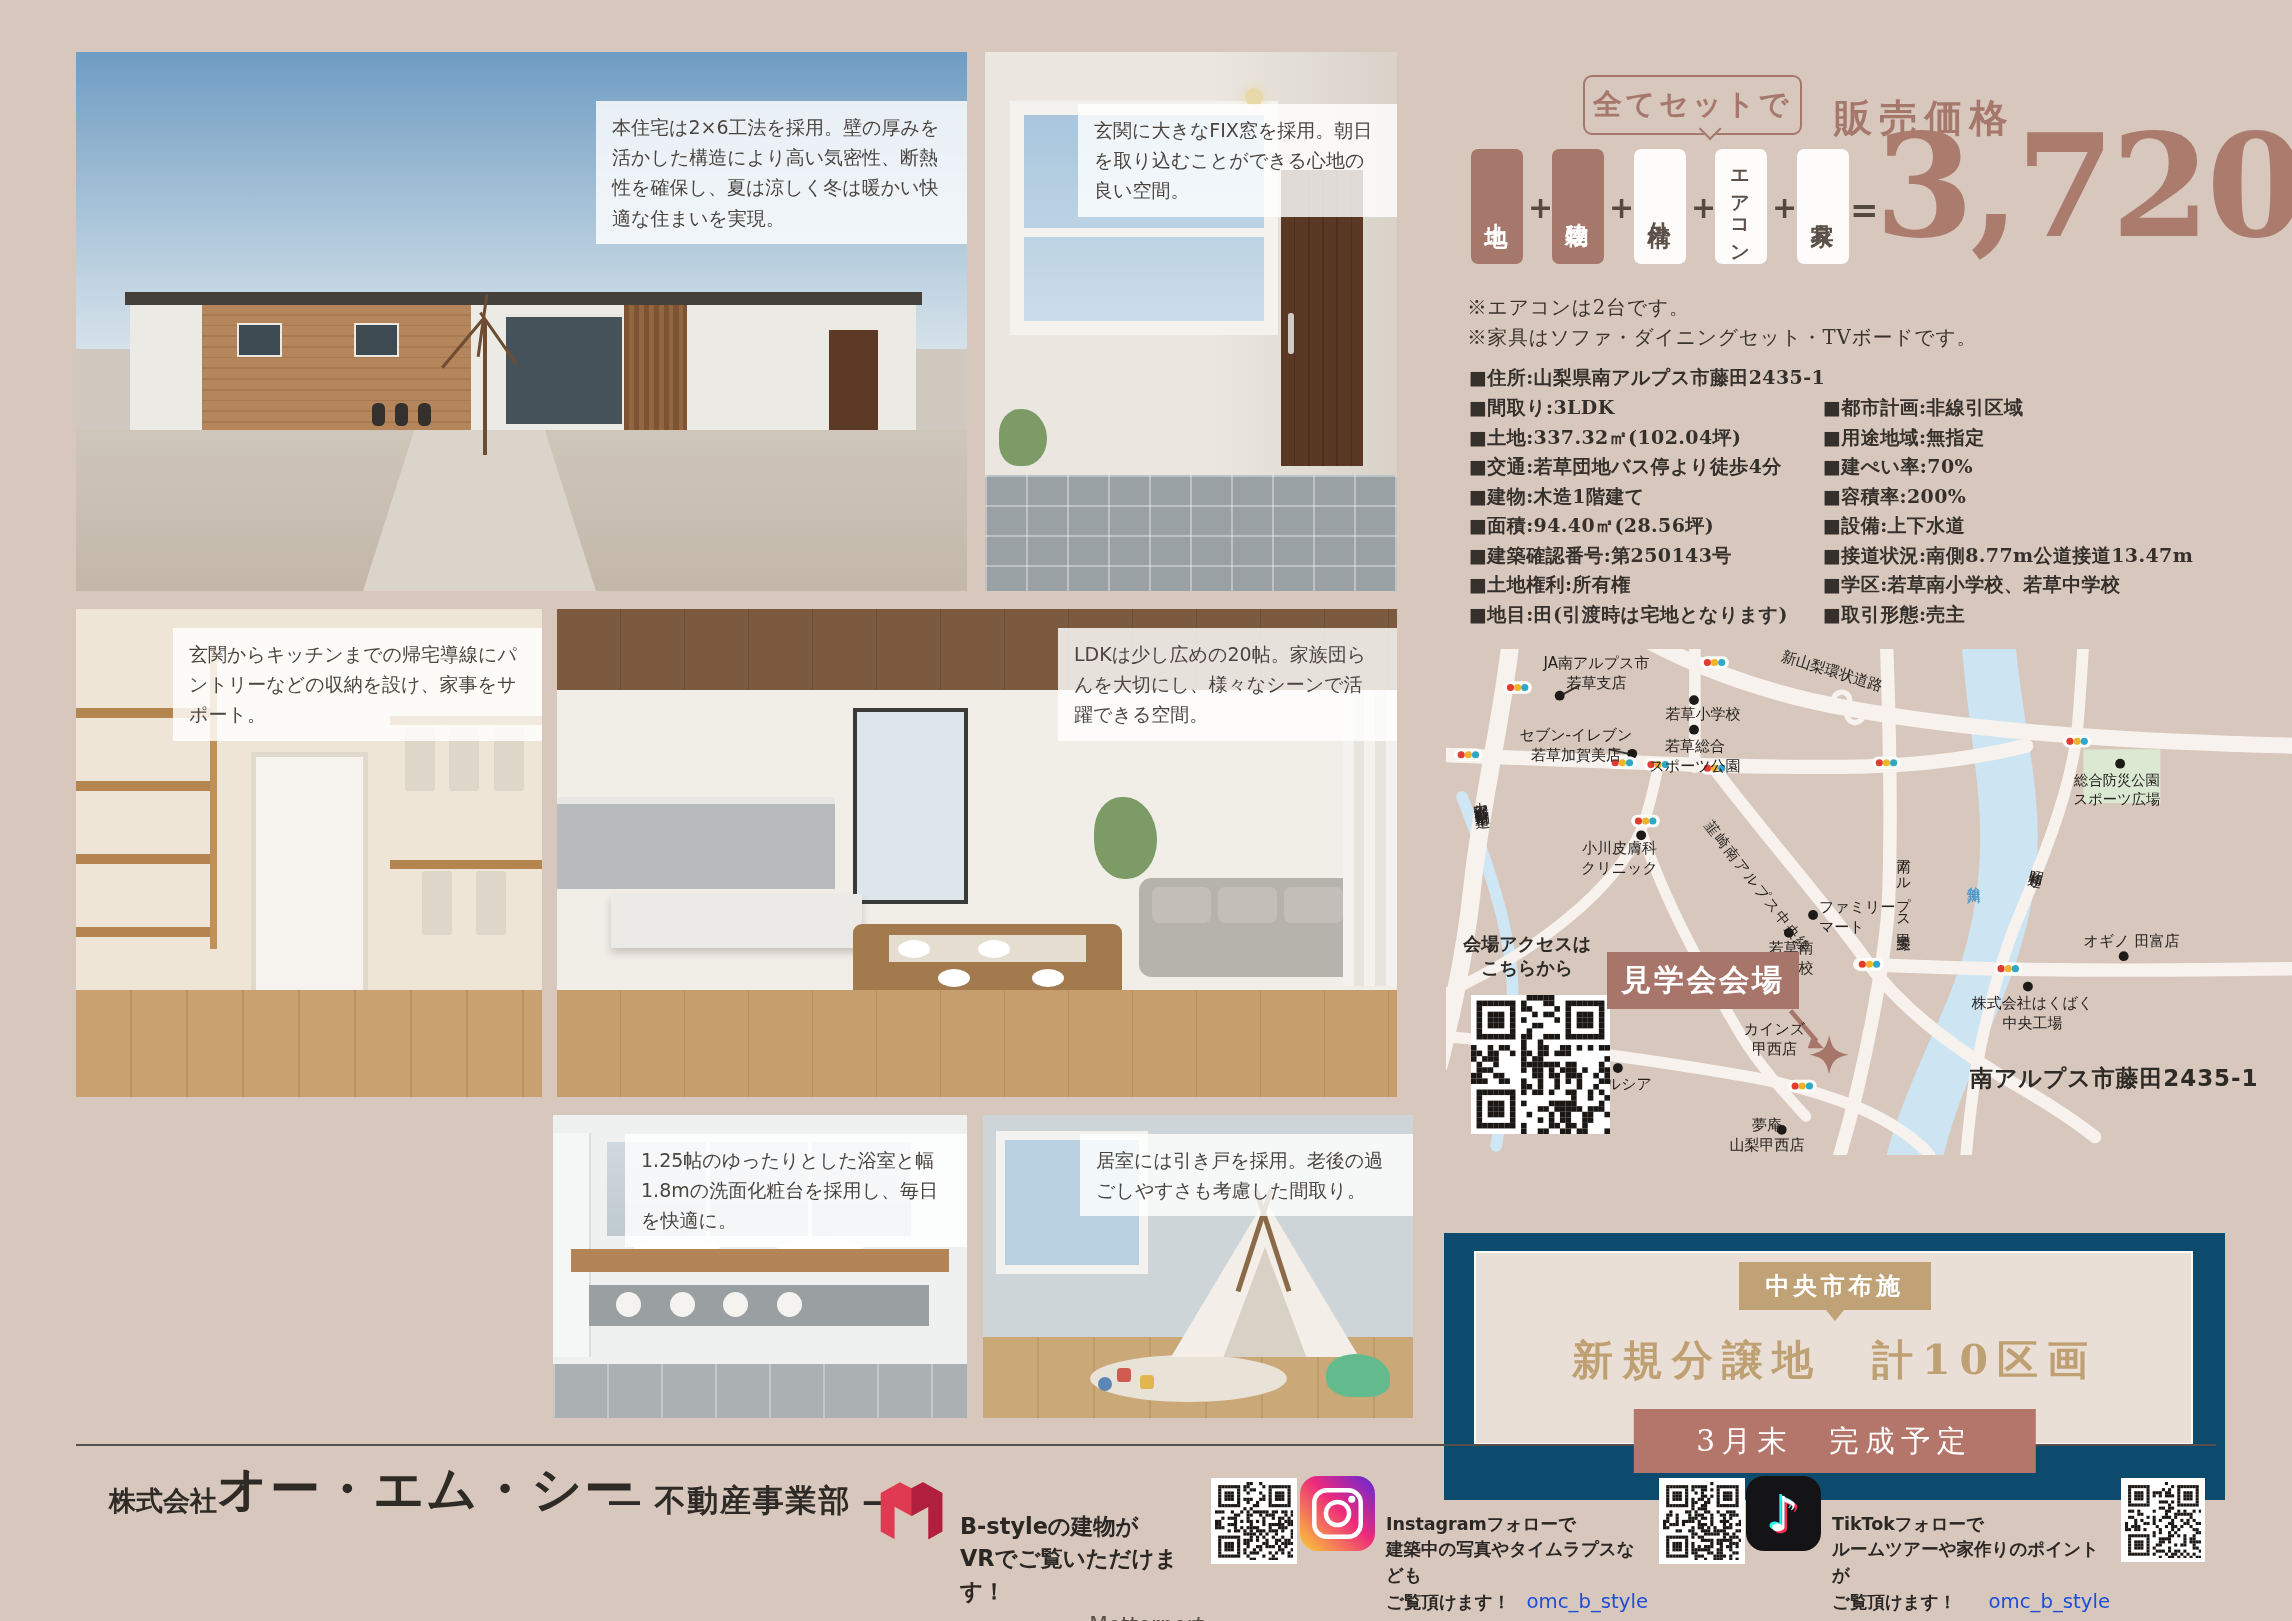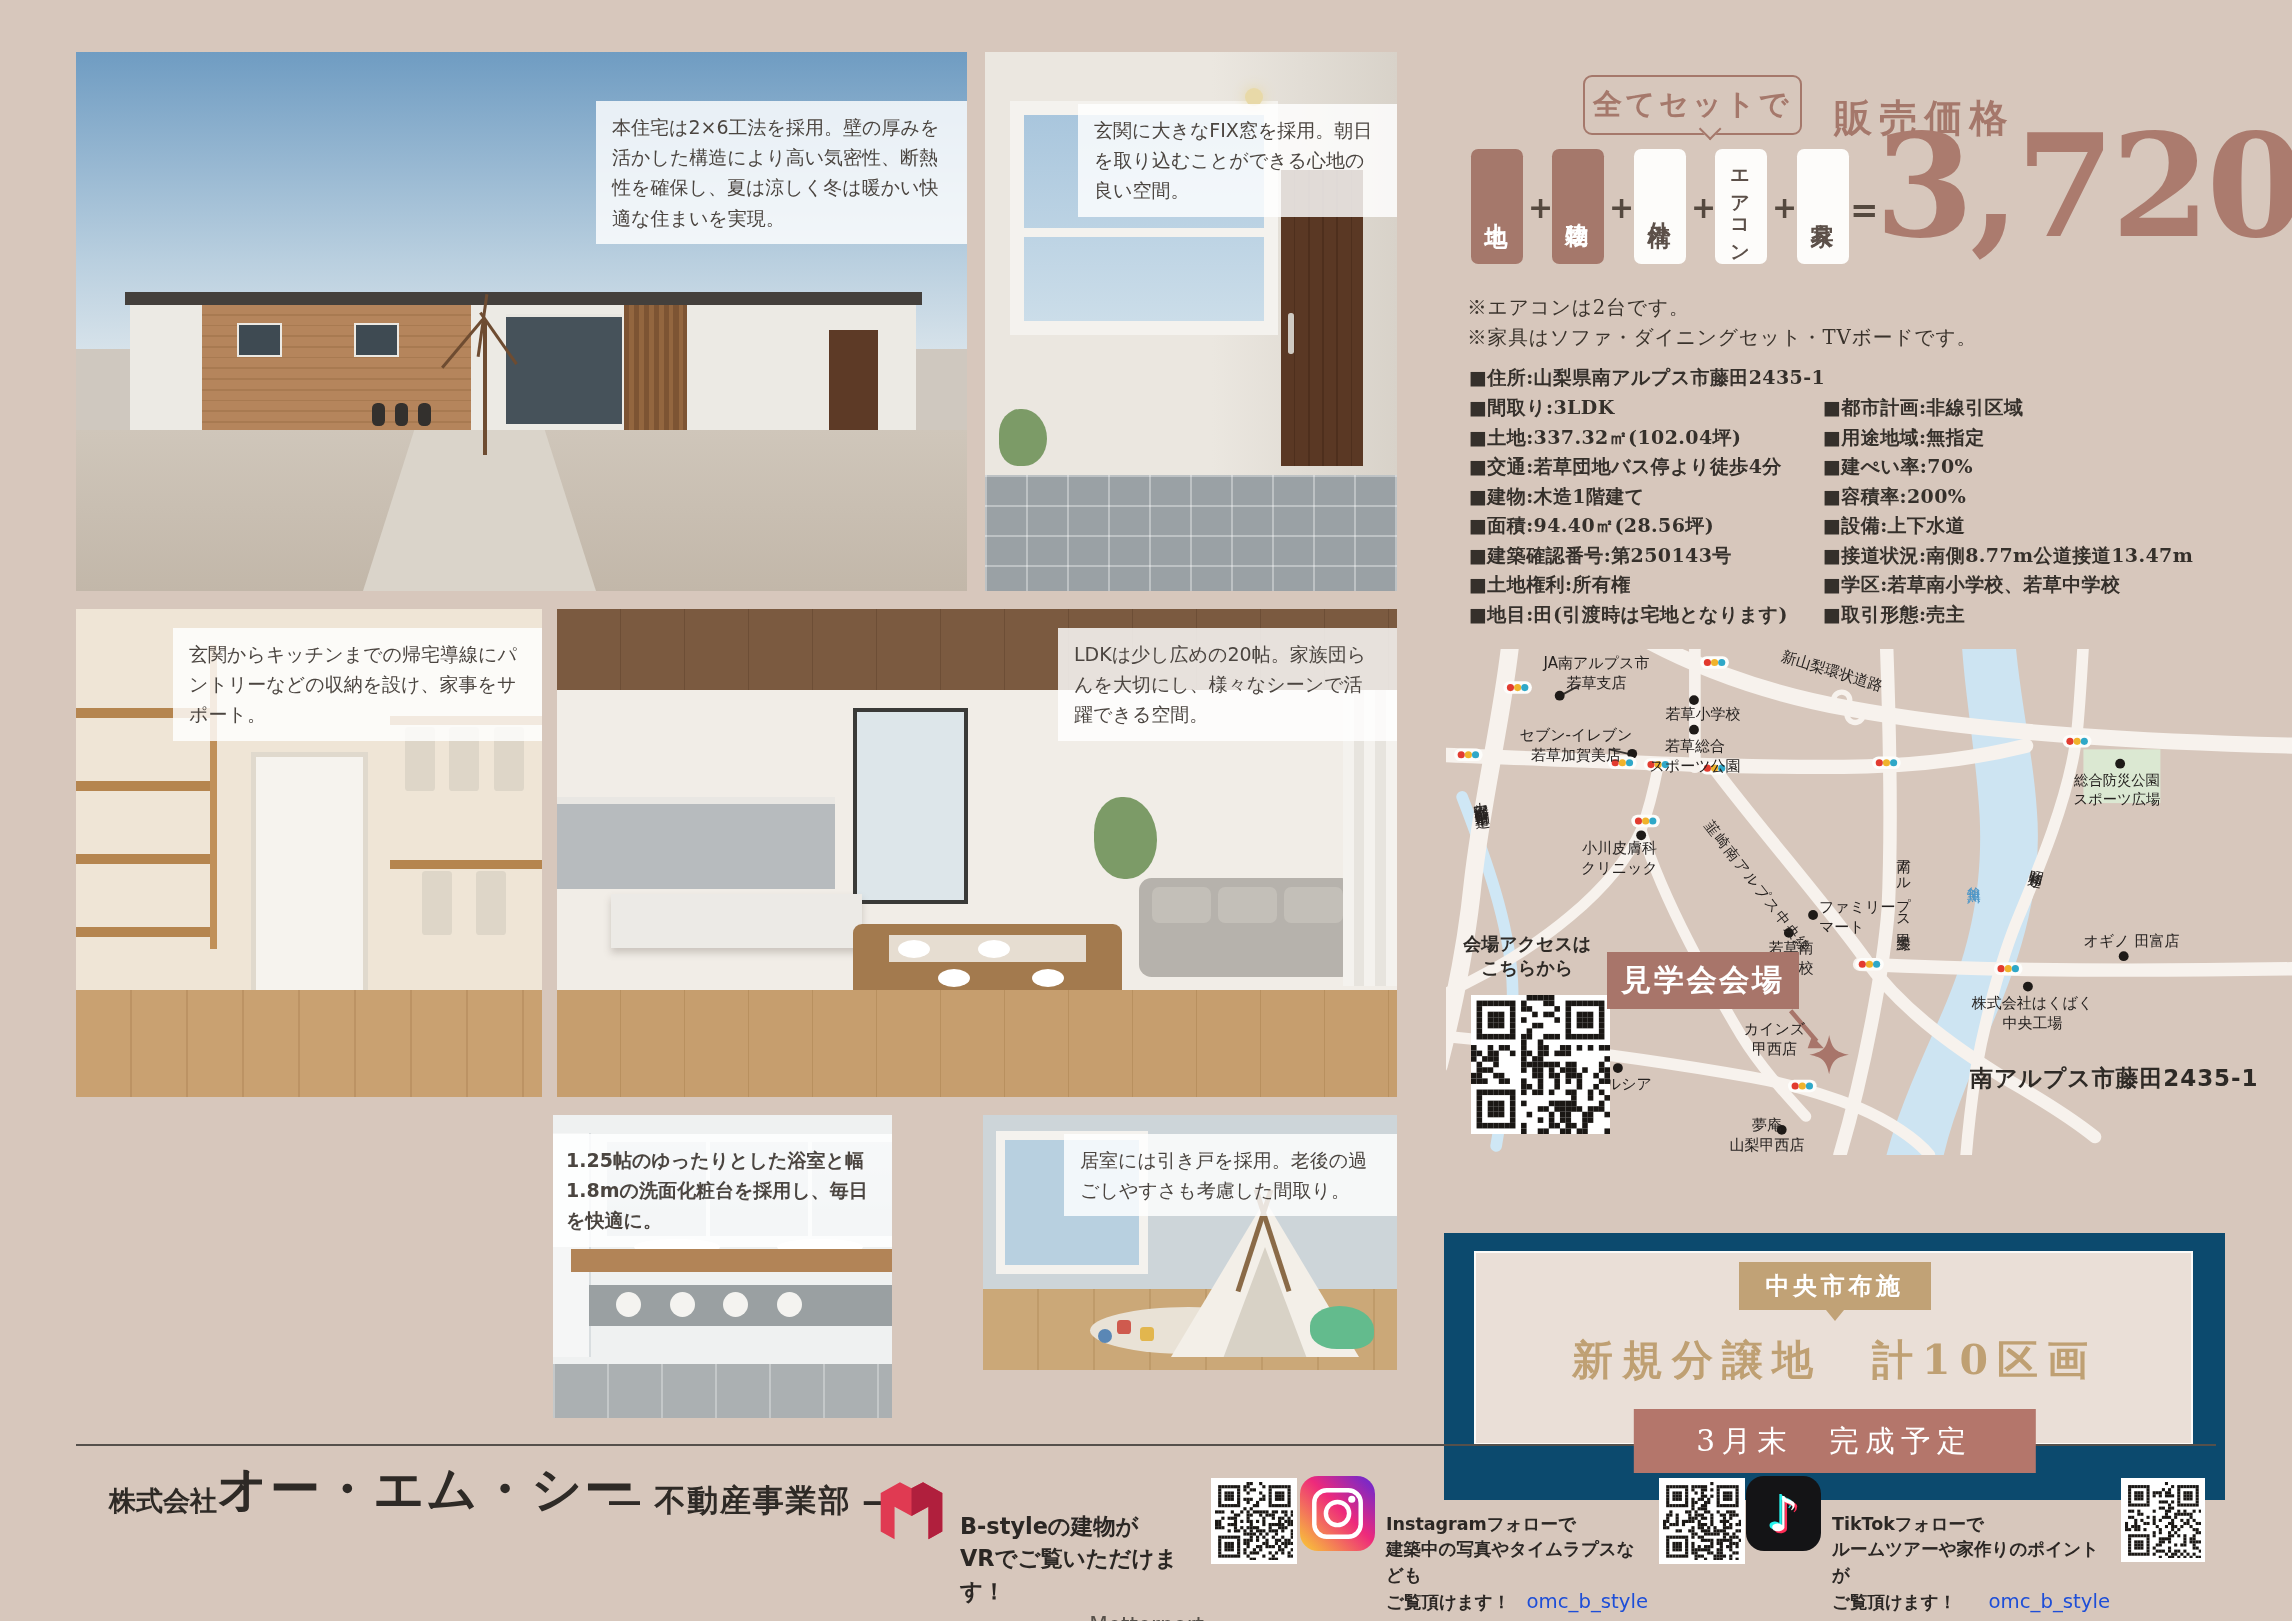--- a/index.html
+++ b/index.html
@@ -225,41 +225,41 @@
       <div class="ld-cush" style="left:79px;"></div>
       <div class="ld-cush" style="left:145px;"></div>
     </div>
     <div class="ld-plant"></div>
     <div class="ld-curtain"></div>
     <div class="ld-floor"></div>
     <p class="caption pre" style="right:0;top:0;width:339px;">LDKは少し広めの20帖。家族団らんを大切にし、様々なシーンで活躍できる空間。</p>
   </section>
 
 
-  <section class="photo" style="left:553px;top:1115px;width:339px;height:303px;font-weight:bold;">
+  <section class="photo" style="left:553px;top:1115px;width:414px;height:303px;">
     <div class="ba-bg"></div>
     <div class="ba-glass"></div>
     <div class="ba-mirror">
       <div class="ba-seam" style="left:99px;"></div>
         <div class="ba-seam" style="left:201px;"></div>
     </div>
     <div class="ba-sink" style="left:81px;"></div>
     <div class="ba-sink" style="left:224px;"></div>
     <div class="ba-counter"></div>
     <div class="ba-shelf">
       <div class="ba-towel" style="left:27px;"></div>
         <div class="ba-towel" style="left:81px;"></div>
       <div class="ba-towel" style="left:134px;"></div>
         <div class="ba-towel" style="left:188px;"></div>
     </div>
     <div class="ba-floor"></div>
     <p class="caption pre" style="right:0;top:0;width:342px;">1.25帖のゆったりとした浴室と幅1.8mの洗面化粧台を採用し、毎日を快適に。</p>
   </section>
 
-  <section class="photo" style="left:983px;top:1115px;width:414px;height:255px;">
+  <section class="photo" style="left:983px;top:1115px;width:414px;height:303px;padding-left:16px;">
     <div class="be-wall"></div>
     <div class="be-win"></div>
     <div class="be-floor"></div>
     <div class="be-rug"></div>
     <div class="be-tee"></div>
     <div class="be-teedoor"></div>
     <div class="be-pole" style="left:269px;top:72px;transform:rotate(18deg);"></div>
     <div class="be-pole" style="left:287px;top:72px;transform:rotate(-18deg);"></div>
     <div class="be-dino"></div>
     <div class="be-toy" style="left:134px;bottom:36px;background:#cf5a4e;"></div>

